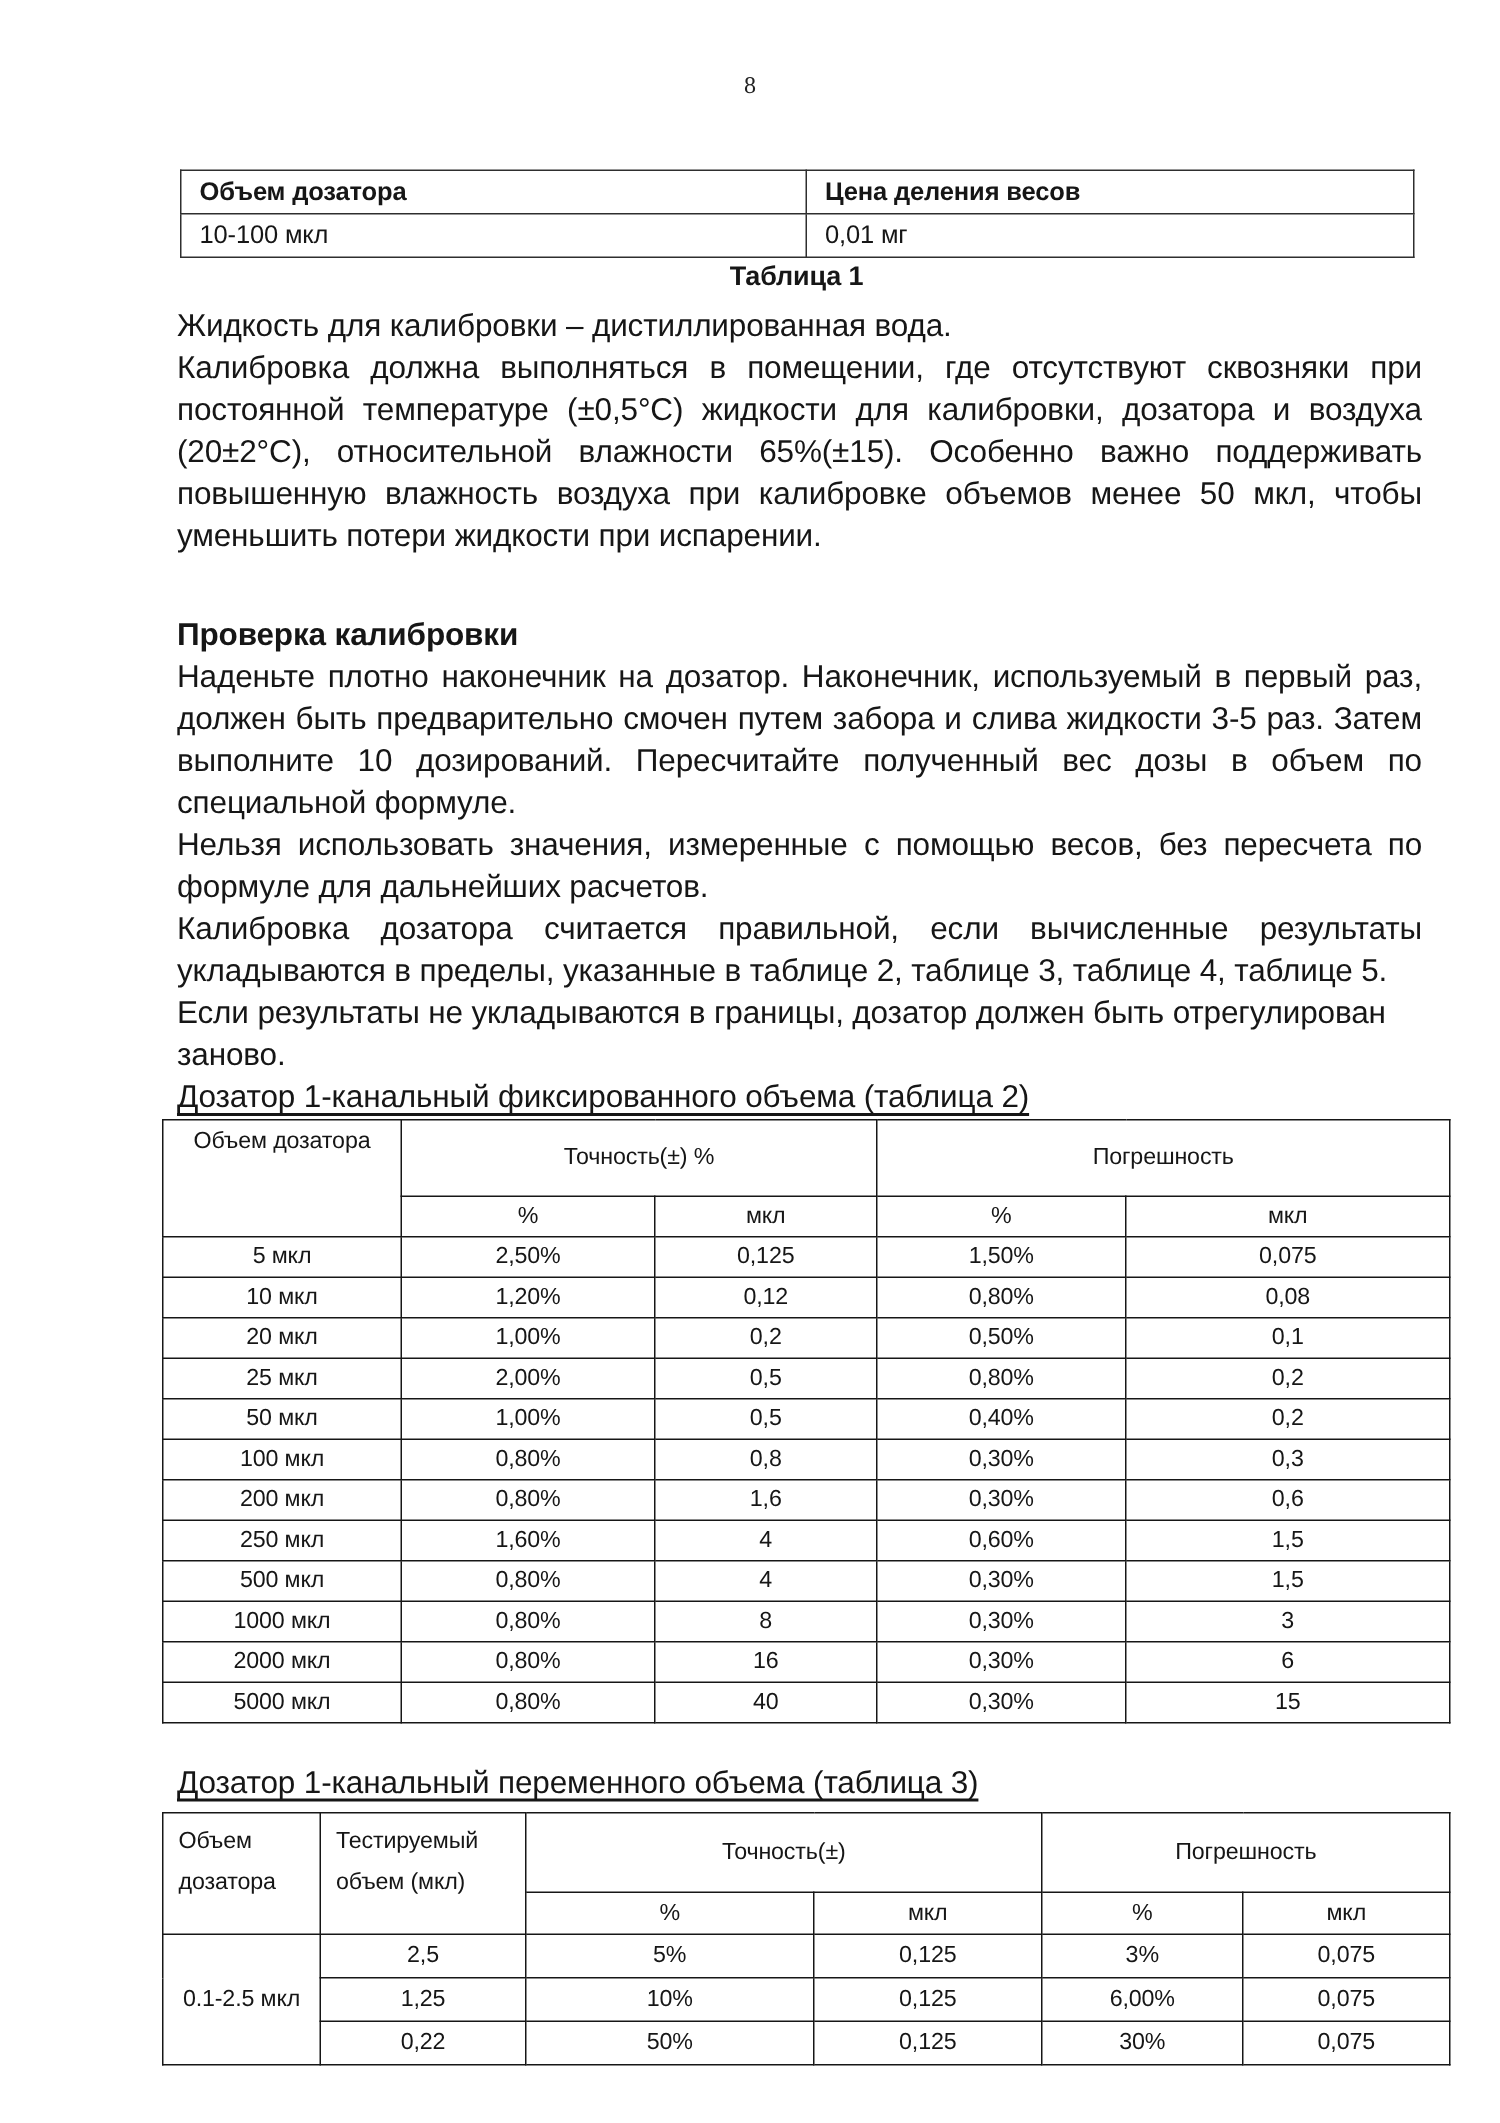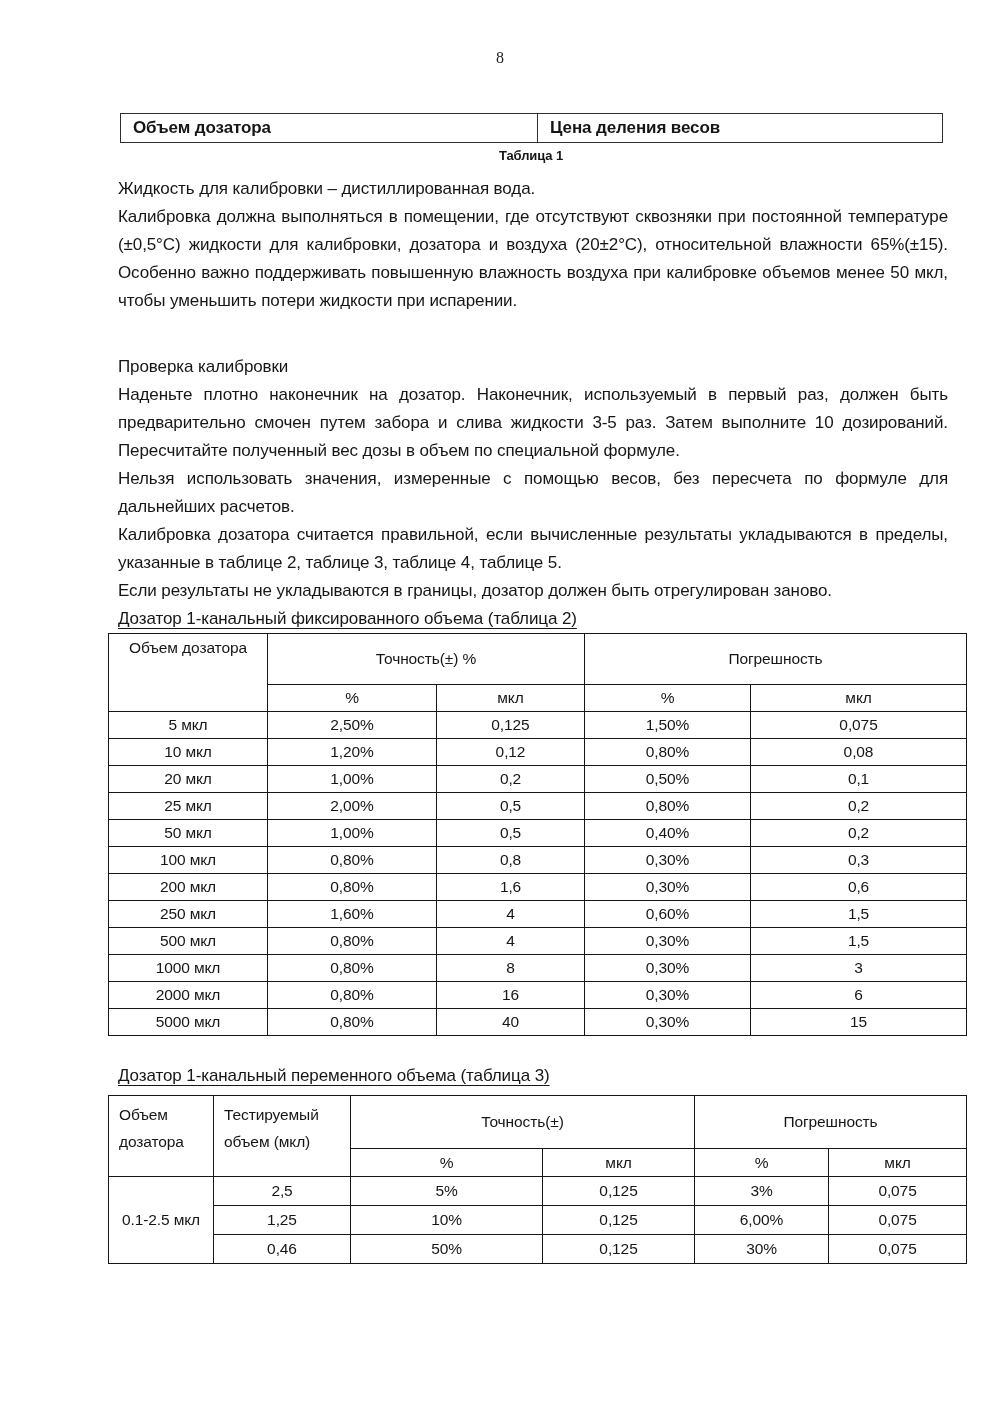--- a/index.html
+++ b/index.html
@@ -17,26 +17,26 @@
   }
   
   table{border-collapse:collapse;table-layout:fixed;}
   .t1{margin:45px 0 0 120px;width:822px;}
   .t1 th,.t1 td{
     border:1px solid #2e2e2e;height:28px;font-size:17px;
     text-align:left;padding:0 4px 0 12px;vertical-align:middle;font-weight:normal;
   }
   .t1 th{font-weight:bold;}
   .t1cap{width:822px;margin:4px 0 0 120px;text-align:center;
-    font-size:13px;font-weight:bold;line-height:17px;}
+    font-size:18px;font-weight:bold;line-height:17px;}
   
-  .para{width:830px;margin:0 0 0 118px;font-size:17px;line-height:28px;}
+  .para{width:830px;margin:0 0 0 118px;font-size:21px;line-height:28px;}
   .just{text-align:justify;}
   .p1{margin-top:11px;}
-  .h1{margin-top:38px;font-weight:normal;}
+  .h1{margin-top:38px;font-weight:bold;}
   .underl{text-decoration:underline;text-underline-offset:4px;}
   .t3head{margin-top:26px;}
   
   .t2,.t3{margin-left:108px;width:858px;font-size:15.5px;}
   .t2 th,.t2 td,.t3 th,.t3 td{
     border:1.5px solid #161616;text-align:center;vertical-align:middle;
     font-weight:normal;padding:0 2px;
   }
   .t2{margin-top:0;}
   .t2 .grp th{height:50px;}
@@ -59,20 +59,24 @@
       <col style="width:417px">
       <col style="width:405px">
     </colgroup>
   <thead>
     <tr>
       <th>Объем дозатора</th>
       <th>Цена деления весов</th>
     </tr>
   </thead>
   <tbody>
+      <tr>
+        <td>10-100 мкл</td>
+        <td>0,01 мг</td>
+      </tr>
     </tbody>
 </table>
 <div class="t1cap">Таблица 1</div>
 
 <p class="para p1">Жидкость для калибровки – дистиллированная вода.</p>
 <p class="para just">Калибровка должна выполняться в помещении, где отсутствуют сквозняки при постоянной температуре (±0,5°C) жидкости для калибровки, дозатора и воздуха (20±2°C), относительной влажности 65%(±15). Особенно важно поддерживать повышенную влажность воздуха при калибровке объемов менее 50 мкл, чтобы уменьшить потери жидкости при испарении.</p>
 <p class="para h1">Проверка калибровки</p>
 <p class="para just">Наденьте плотно наконечник на дозатор. Наконечник, используемый в первый раз, должен быть предварительно смочен путем забора и слива жидкости 3-5 раз. Затем выполните 10 дозирований. Пересчитайте полученный вес дозы в объем по специальной формуле.</p>
 <p class="para just">Нельзя использовать значения, измеренные с помощью весов, без пересчета по формуле для дальнейших расчетов.</p>
 <p class="para just">Калибровка дозатора считается правильной, если вычисленные результаты укладываются в пределы, указанные в таблице 2, таблице 3, таблице 4, таблице 5.</p>
@@ -223,20 +227,20 @@
         <td>0,075</td>
       </tr>
       <tr>
         <td>1,25</td>
         <td>10%</td>
         <td>0,125</td>
         <td>6,00%</td>
         <td>0,075</td>
       </tr>
       <tr>
-        <td>0,46</td>
+        <td>0,22</td>
         <td>50%</td>
         <td>0,125</td>
         <td>30%</td>
         <td>0,075</td>
       </tr>
     </tbody>
 </table>
 
 </body></html>

